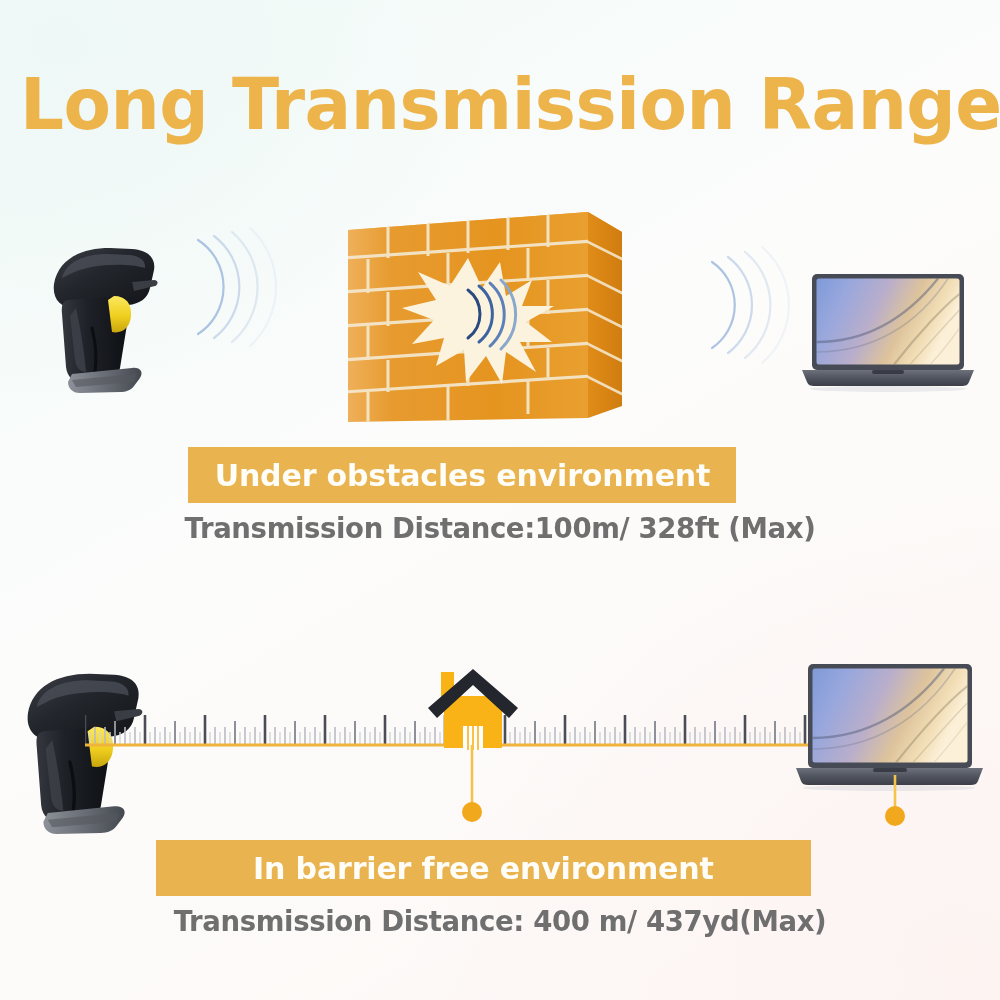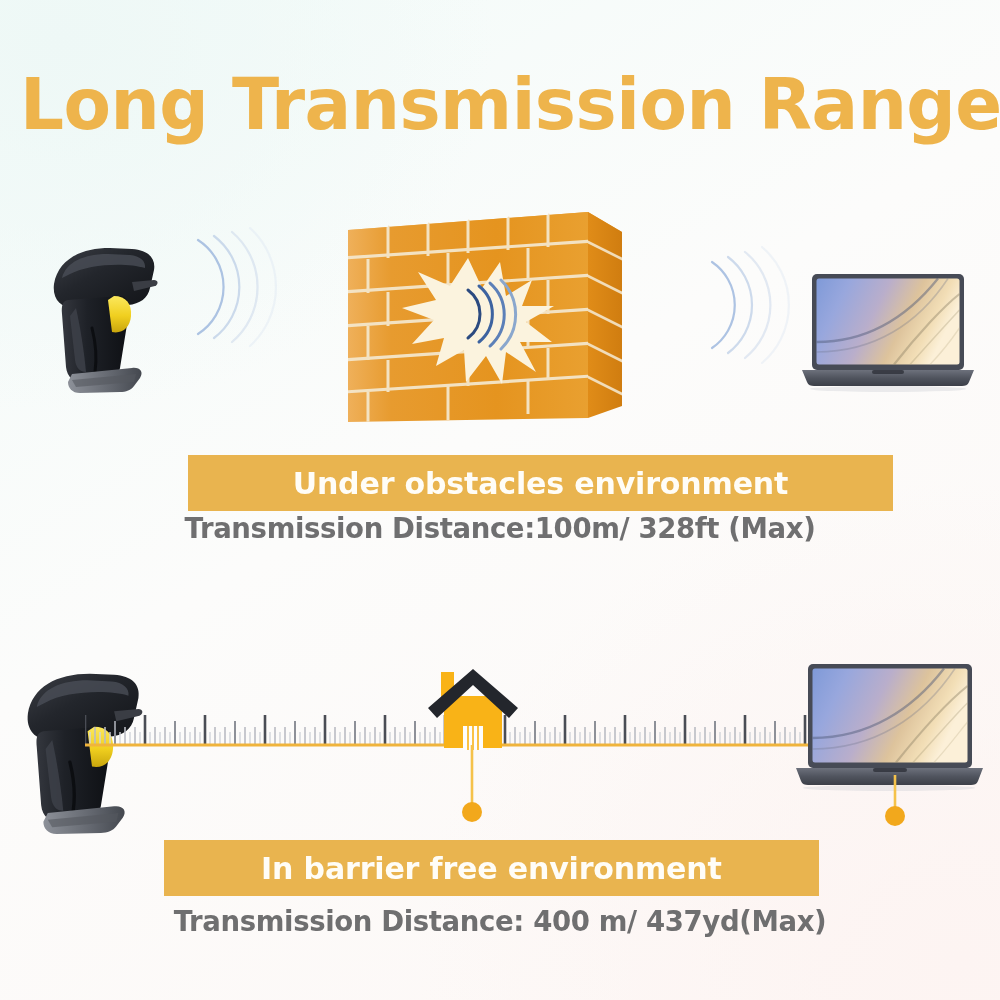--- a/index.html
+++ b/index.html
@@ -68,25 +68,25 @@
     font-family: "DejaVu Sans", sans-serif;
     font-weight: bold;
     font-size: 29px;
     color: #6f6f70;
     letter-spacing: -0.4px;
     white-space: nowrap;
     transform: scaleX(0.95);
   }
 
   
-  #banner-1 { left: 188px; top: 447px; width: 705px; height: 56px; margin-top: 8px; }
+  #banner-1 { left: 188px; top: 447px; width: 548px; height: 56px; }
   #subtext-1 { top: 511px; }
 
   
-  #banner-2 { left: 164px; top: 840px; width: 655px; height: 56px; }
+  #banner-2 { left: 156px; top: 840px; width: 655px; height: 56px; }
   #subtext-2 { top: 904px; }
 
   
   #scanner-top { left: 36px; top: 222px; width: 190px; height: 190px; }
   #scanner-bottom { left: 8px; top: 645px; width: 210px; height: 210px; }
 
   
   #waves-left { left: 190px; top: 222px; width: 100px; height: 130px; }
   #waves-right { left: 698px; top: 240px; width: 110px; height: 130px; }
 

